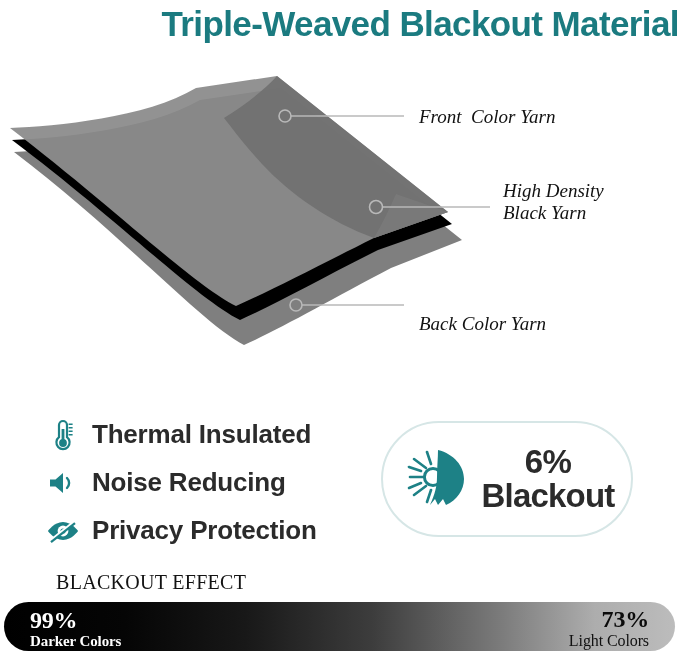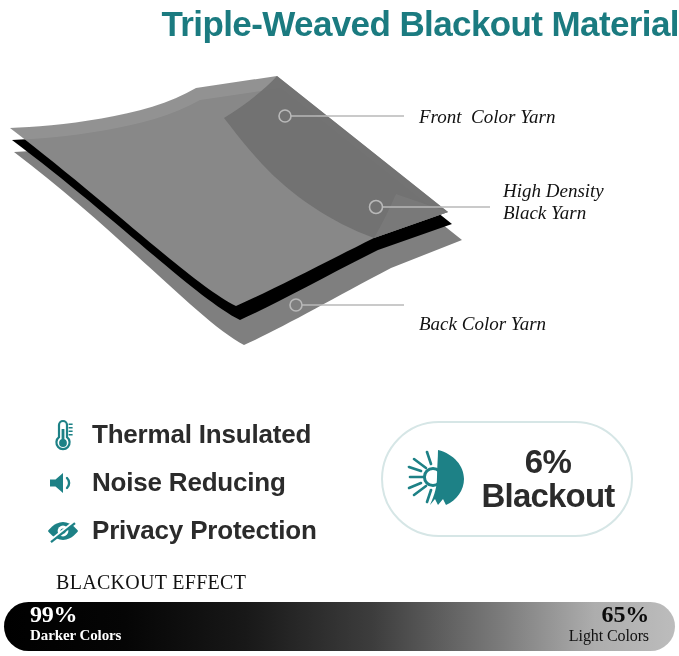--- a/index.html
+++ b/index.html
@@ -149,21 +149,21 @@
                 #adadad 88%,
                 #bcbcbc 100%);
     overflow: hidden;
   }
   .bar-side {
     position: absolute;
     top: 0;
     height: 49px;
     display: flex;
     flex-direction: column;
-    justify-content: flex-start;
+    justify-content: flex-end;
     font-family: "Liberation Serif", serif;
   }
   #bar-left  { left: 26px;  align-items: flex-start; }
   #bar-right { right: 26px; align-items: flex-end; }
   .bar-percent {
     font-size: 24px;
     font-weight: bold;
     line-height: 1.0;
     letter-spacing: -0.2px;
   }
@@ -292,16 +292,16 @@
 </div>
 
 <div id="effect-heading">BLACKOUT EFFECT</div>
 
 <div id="effect-bar">
   <div class="bar-side" id="bar-left">
     <span class="bar-percent">99%</span>
     <span class="bar-caption">Darker Colors</span>
   </div>
   <div class="bar-side" id="bar-right">
-    <span class="bar-percent">65%</span>
+    <span class="bar-percent">73%</span>
     <span class="bar-caption">Light Colors</span>
   </div>
 </div>
 
 </body></html>

